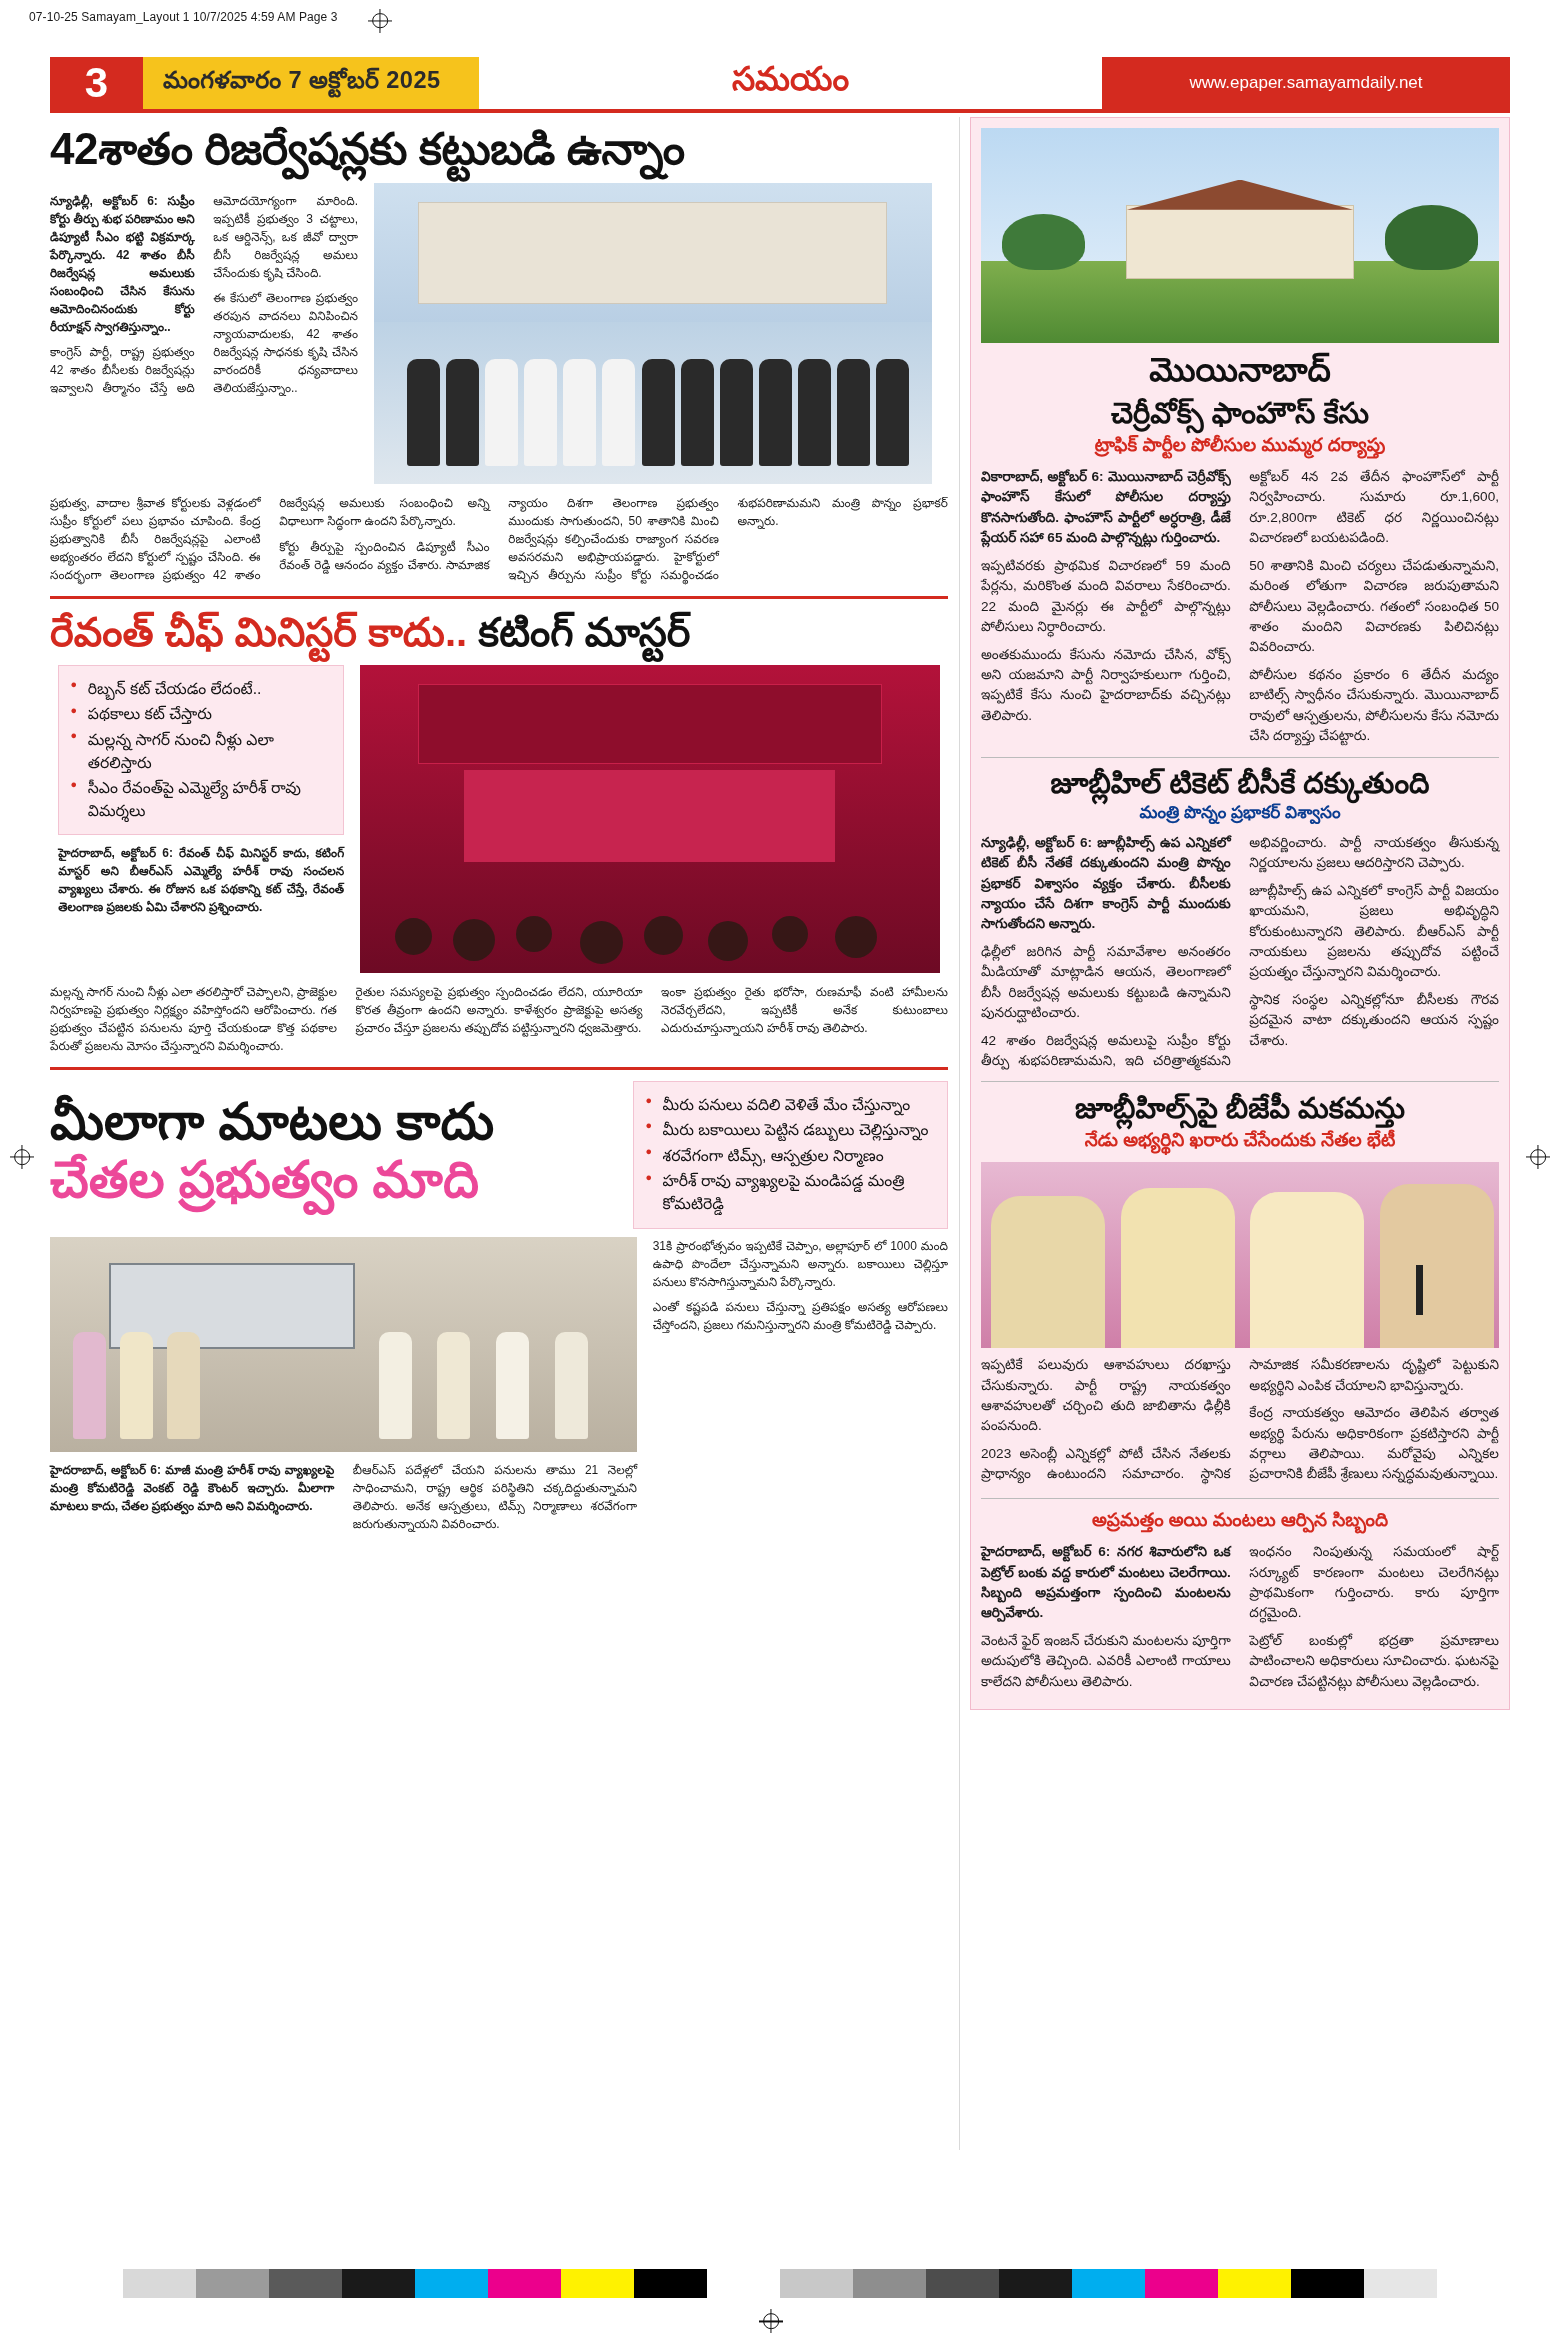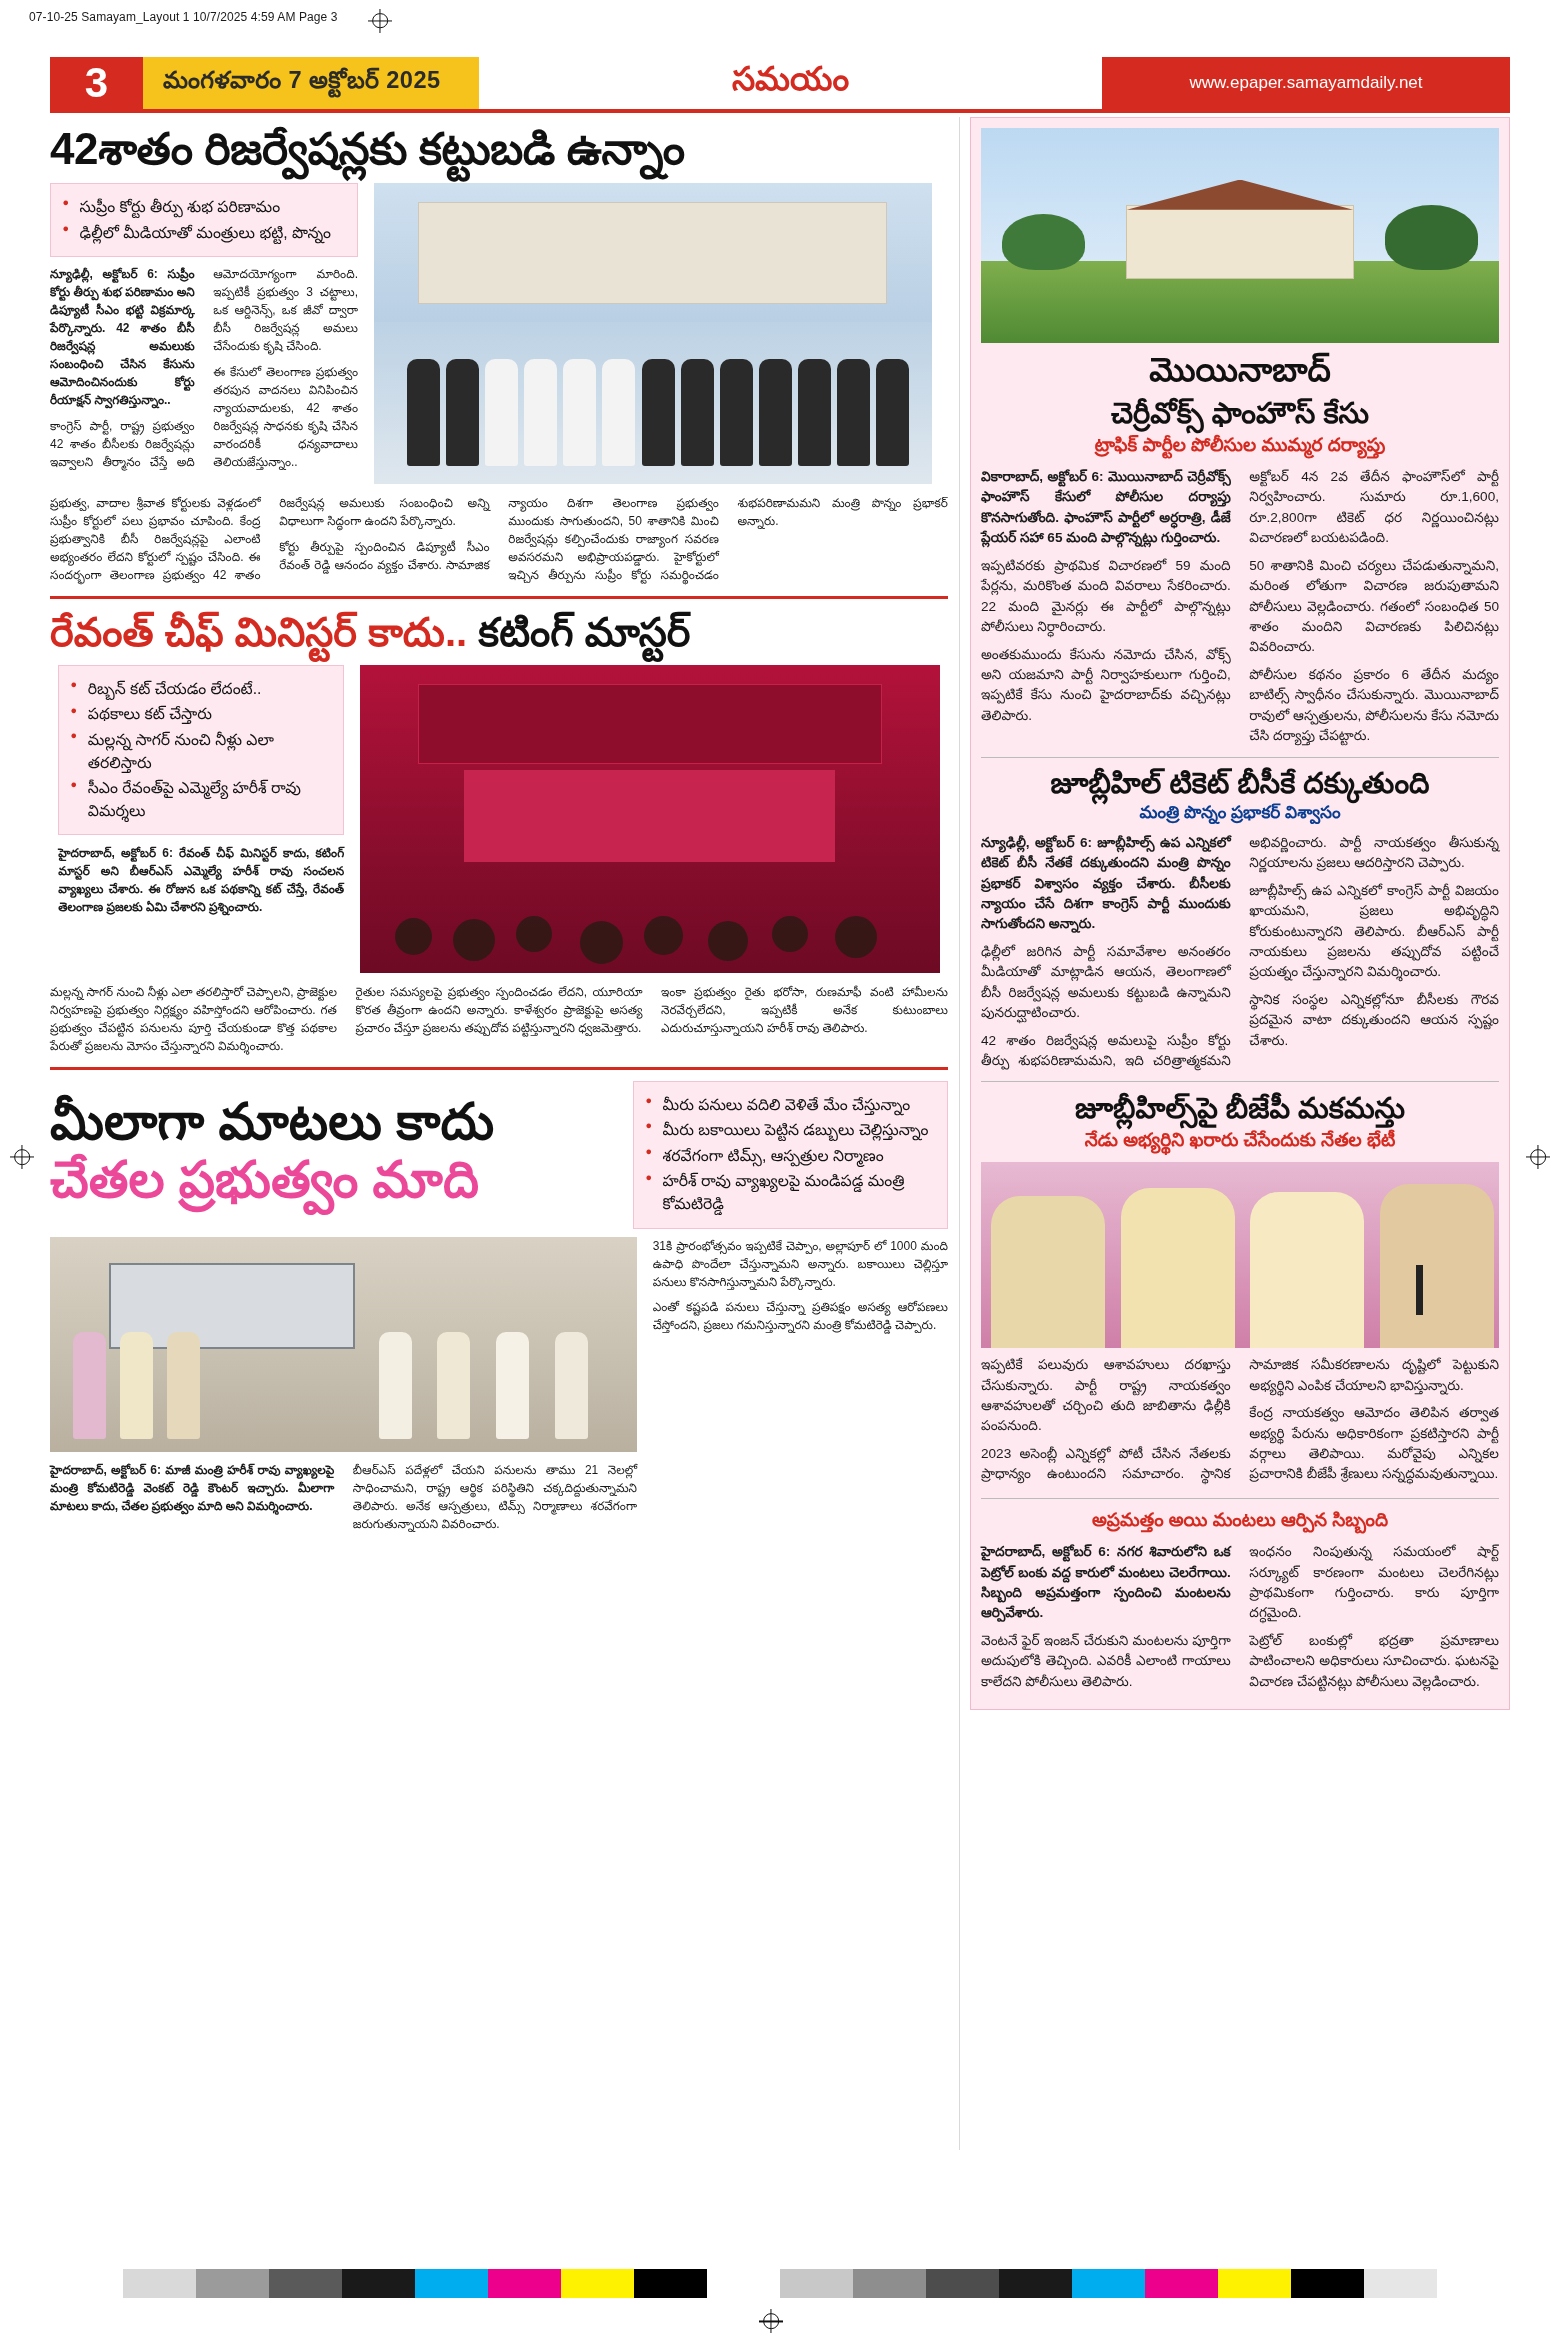--- a/index.html
+++ b/index.html
@@ -162,24 +162,20 @@
   <div class="body-grid">
     <div class="vrule"></div>
 
     <div class="col-left">
 
       <section>
         <h1 class="lead">42శాతం రిజర్వేషన్లకు కట్టుబడి ఉన్నాం</h1>
 
         <div style="display:flex; gap:15.7px; align-items:flex-start;">
           <div style="width:308px;">
-            <div class="bulletbox">
-              <div>సుప్రీం కోర్టు తీర్పు శుభ పరిణామం</div>
-              <div>ఢిల్లీలో మీడియాతో మంత్రులు భట్టి, పొన్నం</div>
-            </div>
             <div class="tcols c2" style="margin-top:8.6px;">
               <p class="byline">న్యూఢిల్లీ, అక్టోబర్ 6: సుప్రీం కోర్టు తీర్పు శుభ పరిణామం అని డిప్యూటీ సీఎం భట్టి విక్రమార్క పేర్కొన్నారు. 42 శాతం బీసీ రిజర్వేషన్ల అమలుకు సంబంధించి చేసిన కేసును ఆమోదించినందుకు కోర్టు రీయాక్షన్ స్వాగతిస్తున్నాం..</p>
               <p>కాంగ్రెస్ పార్టీ, రాష్ట్ర ప్రభుత్వం 42 శాతం బీసీలకు రిజర్వేషన్లు ఇవ్వాలని తీర్మానం చేస్తే అది ఆమోదయోగ్యంగా మారింది. ఇప్పటికీ ప్రభుత్వం 3 చట్టాలు, ఒక ఆర్డినెన్స్, ఒక జీవో ద్వారా బీసీ రిజర్వేషన్ల అమలు చేసేందుకు కృషి చేసింది.</p>
               <p>ఈ కేసులో తెలంగాణ ప్రభుత్వం తరపున వాదనలు వినిపించిన న్యాయవాదులకు, 42 శాతం రిజర్వేషన్ల సాధనకు కృషి చేసిన వారందరికీ ధన్యవాదాలు తెలియజేస్తున్నాం..</p>
             </div>
           </div>
           <div class="photo" style="width:558px; height:301px;">
             <div class="scene-steps" style="position:absolute; inset:0;"></div>
             <div style="position:absolute; left:0; right:0; top:0; height:46%; background:linear-gradient(#cfe0ef,#b9cfe4);"></div>
             <div style="position:absolute; left:8%; top:6%; width:84%; height:34%; background:#e9e3d6; border:0.7px solid #cfc8ba;"></div>

